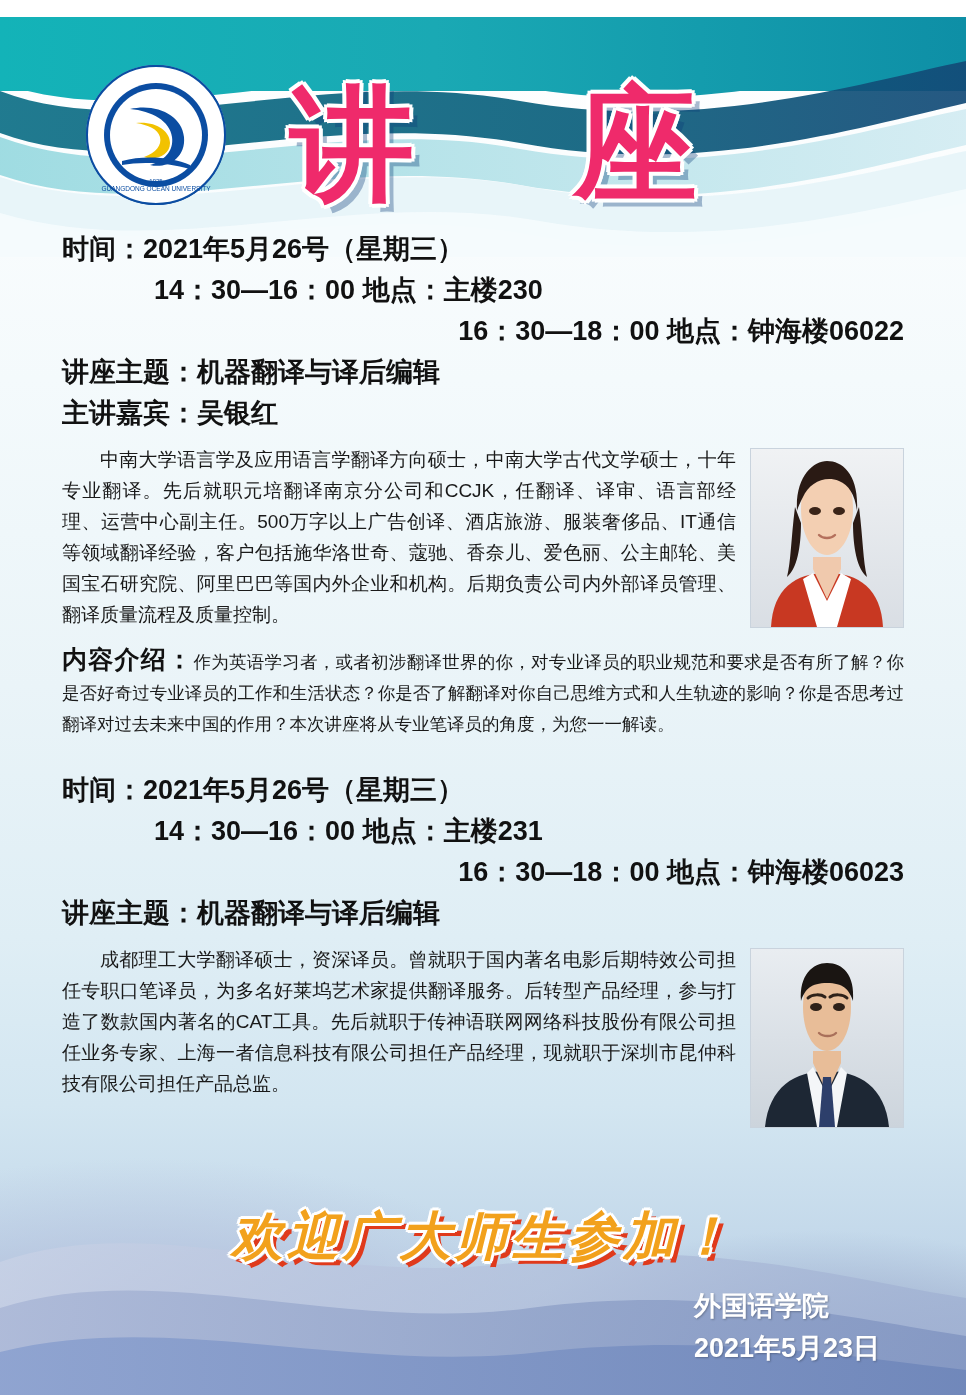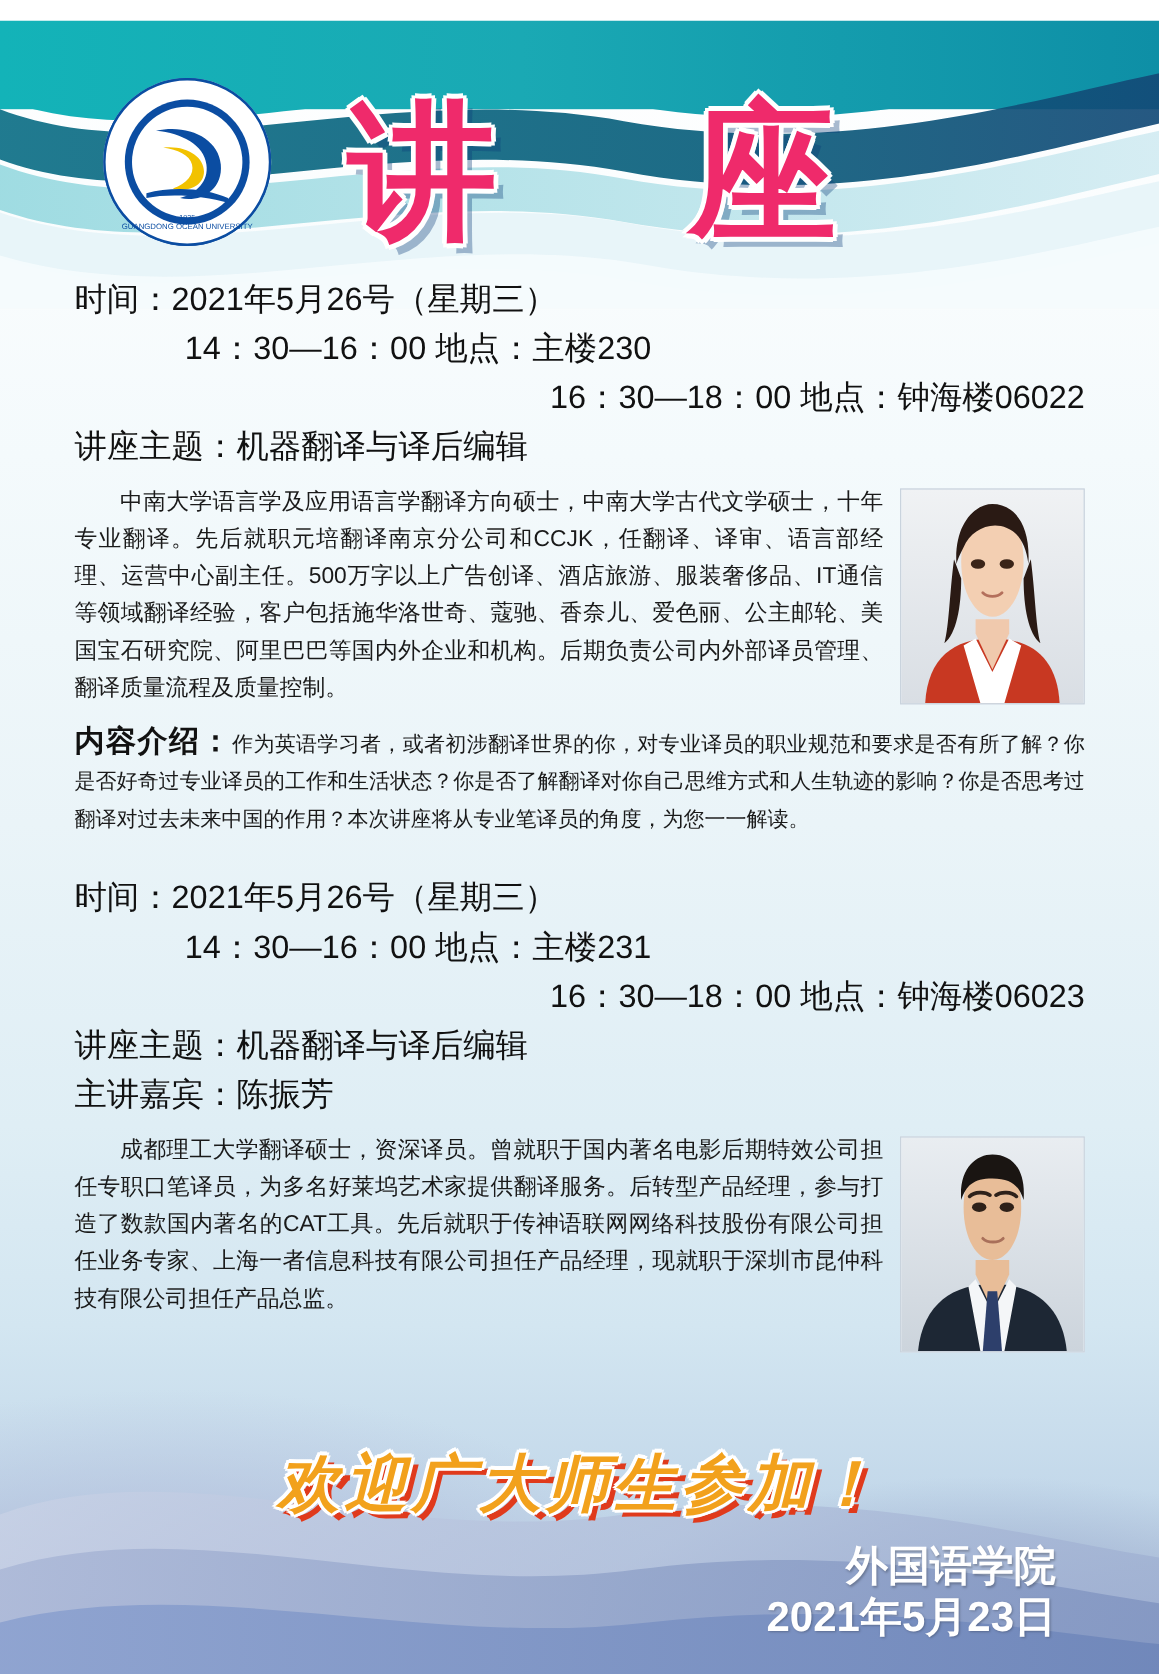--- a/index.html
+++ b/index.html
@@ -48,21 +48,21 @@
       3px 3px 0 #ffffff,-3px 3px 0 #ffffff,3px -3px 0 #ffffff,-3px -3px 0 #ffffff,
       8px 8px 0 rgba(12,60,120,.35);
     font-family:"DejaVu Sans","Liberation Sans",sans-serif;
     white-space:nowrap;
   }
   
   .content{position:absolute;left:0;top:212px;width:966px;z-index:5;}
   .blk{padding:0 62px;}
   .line-hd{
     font-size:27px;
-    font-weight:normal;
+    font-weight:bold;
     color:#111111;
     line-height:41px;
     white-space:nowrap;
   }
   .line-hd.indent{padding-left:92px;}
   .line-hd.indent2{padding-left:92px;text-align:right;}
   .bio{
     position:relative;
     margin-top:10px;
     font-size:19px;
@@ -104,22 +104,22 @@
     text-shadow:
       3px 0 0 #ffffff,-3px 0 0 #ffffff,0 3px 0 #ffffff,0 -3px 0 #ffffff,
       2px 2px 0 #ffffff,-2px 2px 0 #ffffff,2px -2px 0 #ffffff,-2px -2px 0 #ffffff,
       6px 6px 0 #e03a1c;
     font-family:"DejaVu Sans","Liberation Sans",sans-serif;
     white-space:nowrap;
   }
   
   .footer{
     position:absolute;right:86px;top:1268px;z-index:7;
-    text-align:right;color:#ffffff;
-    font-size:35px;font-weight:bold;line-height:42px;
+    text-align:left;color:#ffffff;
+    font-size:27px;font-weight:bold;line-height:42px;
     text-shadow:1px 1px 2px rgba(0,0,0,.25);
   }
 </style>
 </head>
 <body>
 
 <div class="poster">
 
   <div class="wave-wrap">
     <svg width="966" height="240" viewBox="0 0 966 240" xmlns="http://www.w3.org/2000/svg">
@@ -186,20 +186,21 @@
 
   <div class="main-title">讲 座</div>
 
   <div class="content">
 
     <div class="blk">
       <div class="line-hd">时间：2021年5月26号（星期三）</div>
       <div class="line-hd indent">14：30—16：00  地点：主楼230</div>
       <div class="line-hd indent2">16：30—18：00  地点：钟海楼06022</div>
       <div class="line-hd">讲座主题：机器翻译与译后编辑</div>
+      <div class="line-hd">主讲嘉宾：吴银红</div>
 
       <div class="bio">
         <div class="portrait">
           <svg width="152" height="178" viewBox="0 0 152 178" xmlns="http://www.w3.org/2000/svg">
             <defs>
               <linearGradient id="bgw" x1="0" y1="0" x2="0" y2="1">
                 <stop offset="0%" stop-color="#f0f2f4"></stop>
                 <stop offset="100%" stop-color="#d9dee4"></stop>
               </linearGradient>
             </defs>
@@ -224,21 +225,20 @@
       </div>
     </div>
 
     <div class="gap"></div>
 
     <div class="blk">
       <div class="line-hd">时间：2021年5月26号（星期三）</div>
       <div class="line-hd indent">14：30—16：00   地点：主楼231</div>
       <div class="line-hd indent2">16：30—18：00   地点：钟海楼06023</div>
       <div class="line-hd">讲座主题：机器翻译与译后编辑</div>
-      <div class="line-hd">主讲嘉宾：陈振芳</div>
 
       <div class="bio">
         <div class="portrait">
           <svg width="152" height="178" viewBox="0 0 152 178" xmlns="http://www.w3.org/2000/svg">
             <defs>
               <linearGradient id="bgm" x1="0" y1="0" x2="0" y2="1">
                 <stop offset="0%" stop-color="#e9edf1"></stop>
                 <stop offset="100%" stop-color="#ccd4dc"></stop>
               </linearGradient>
             </defs>

